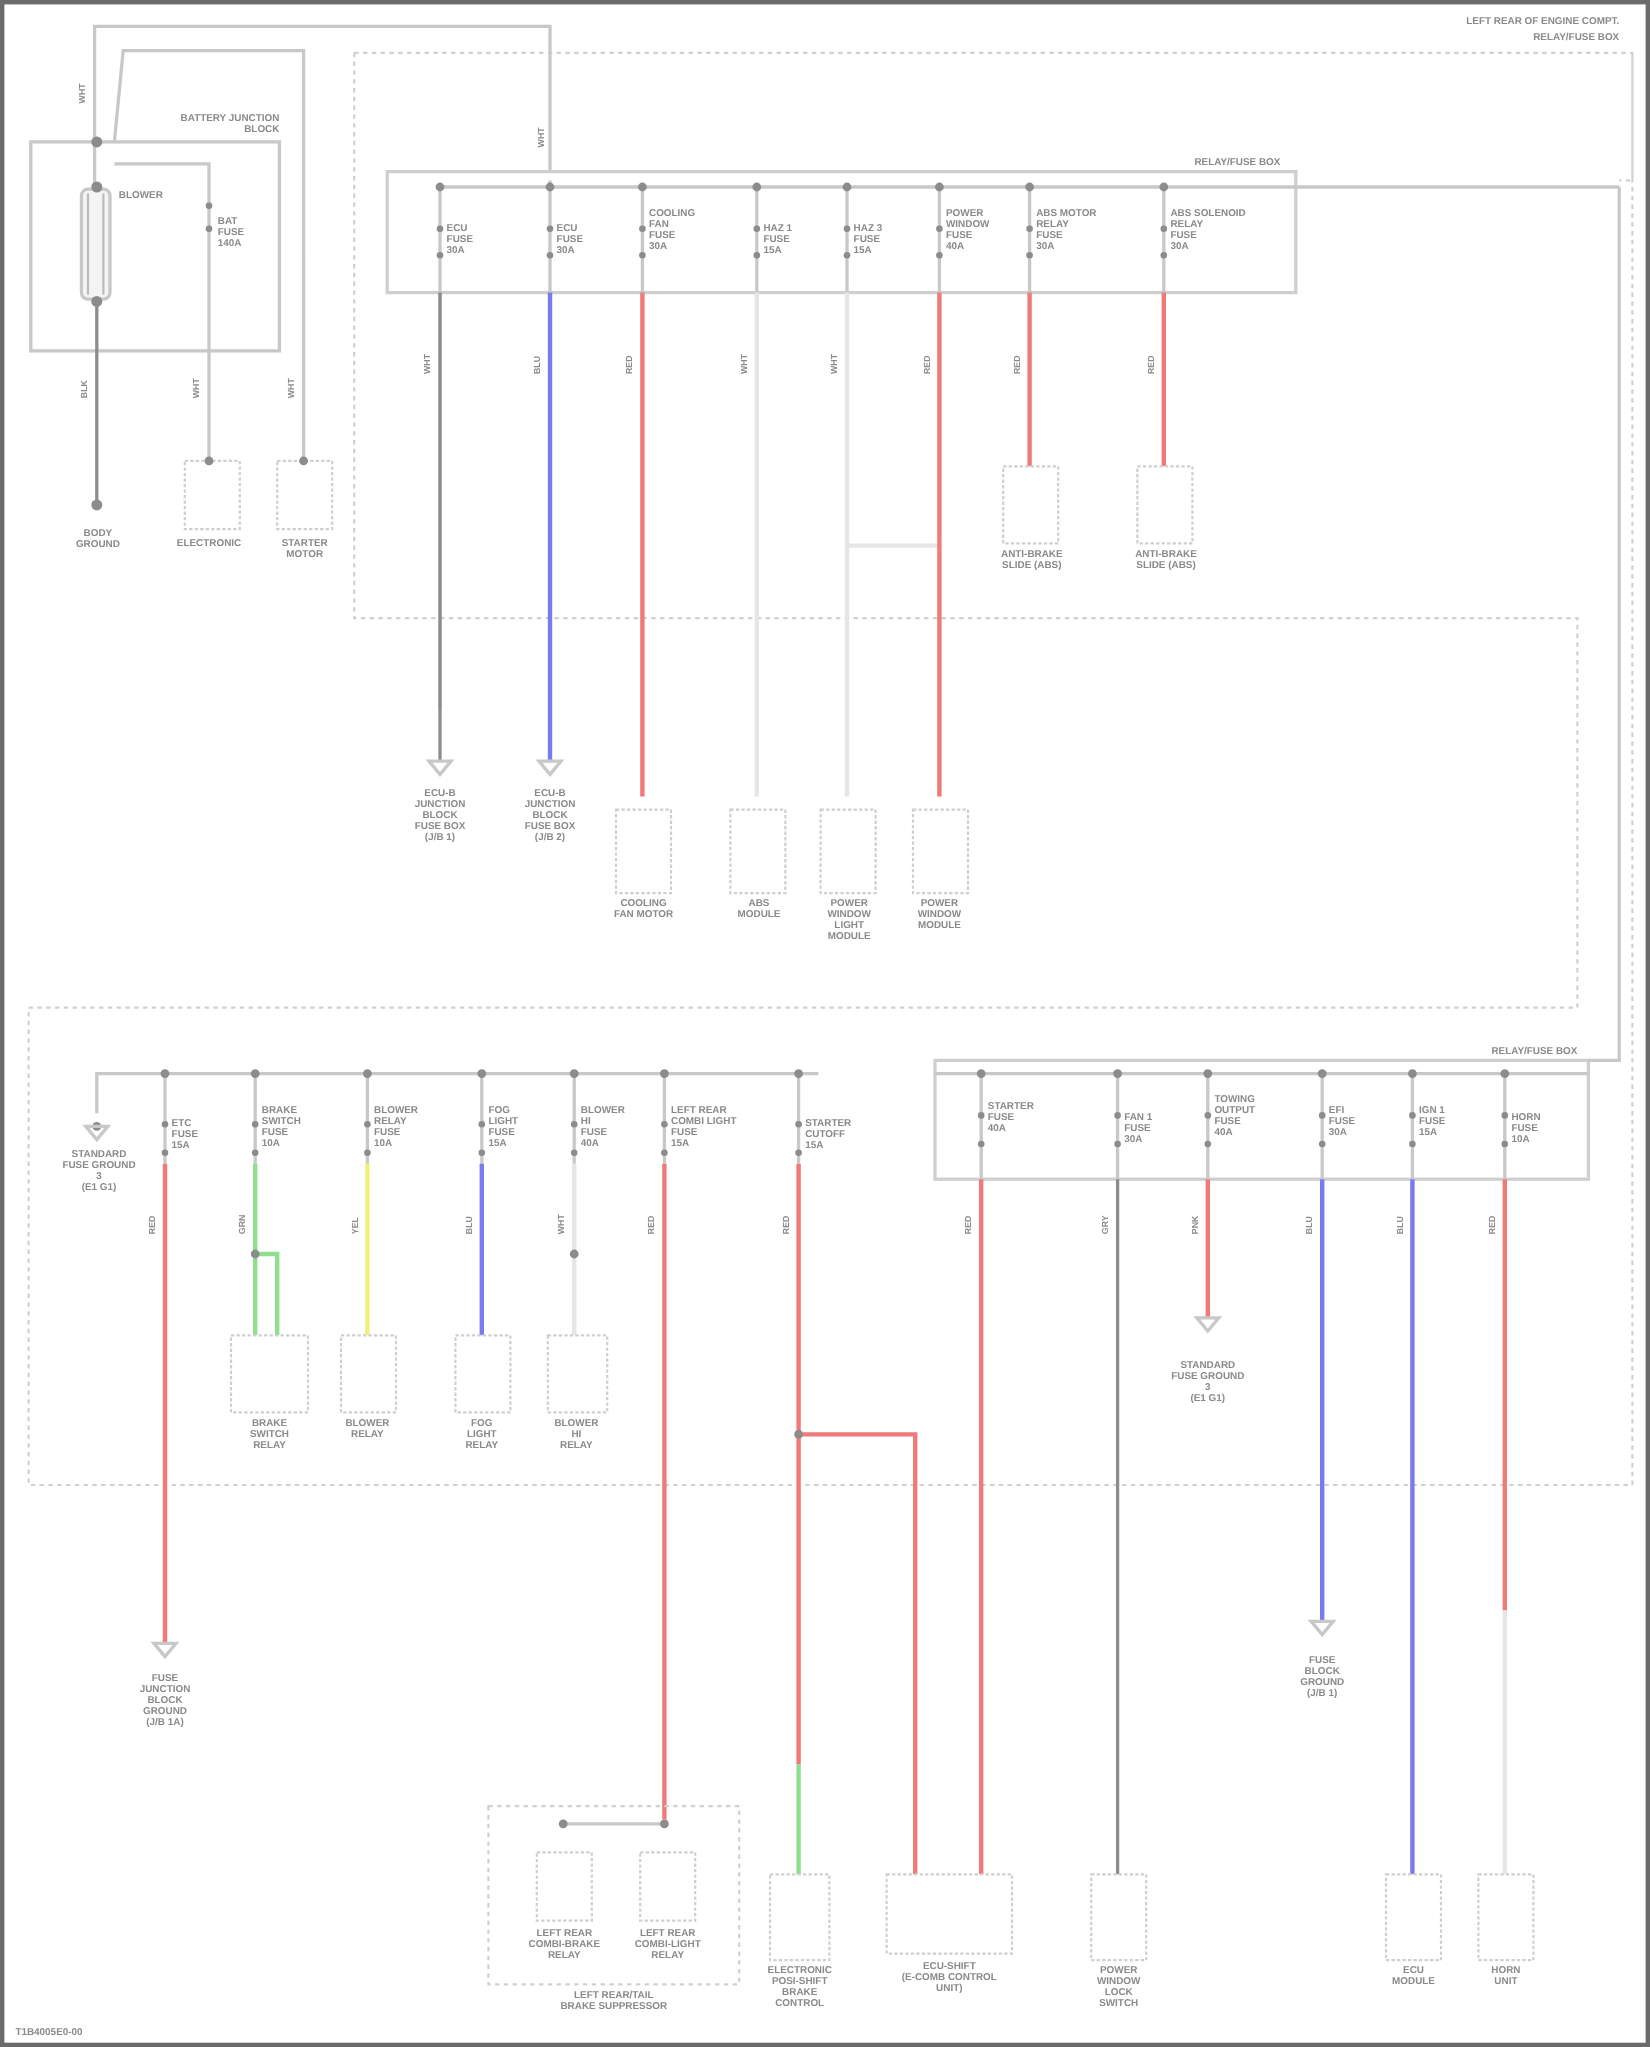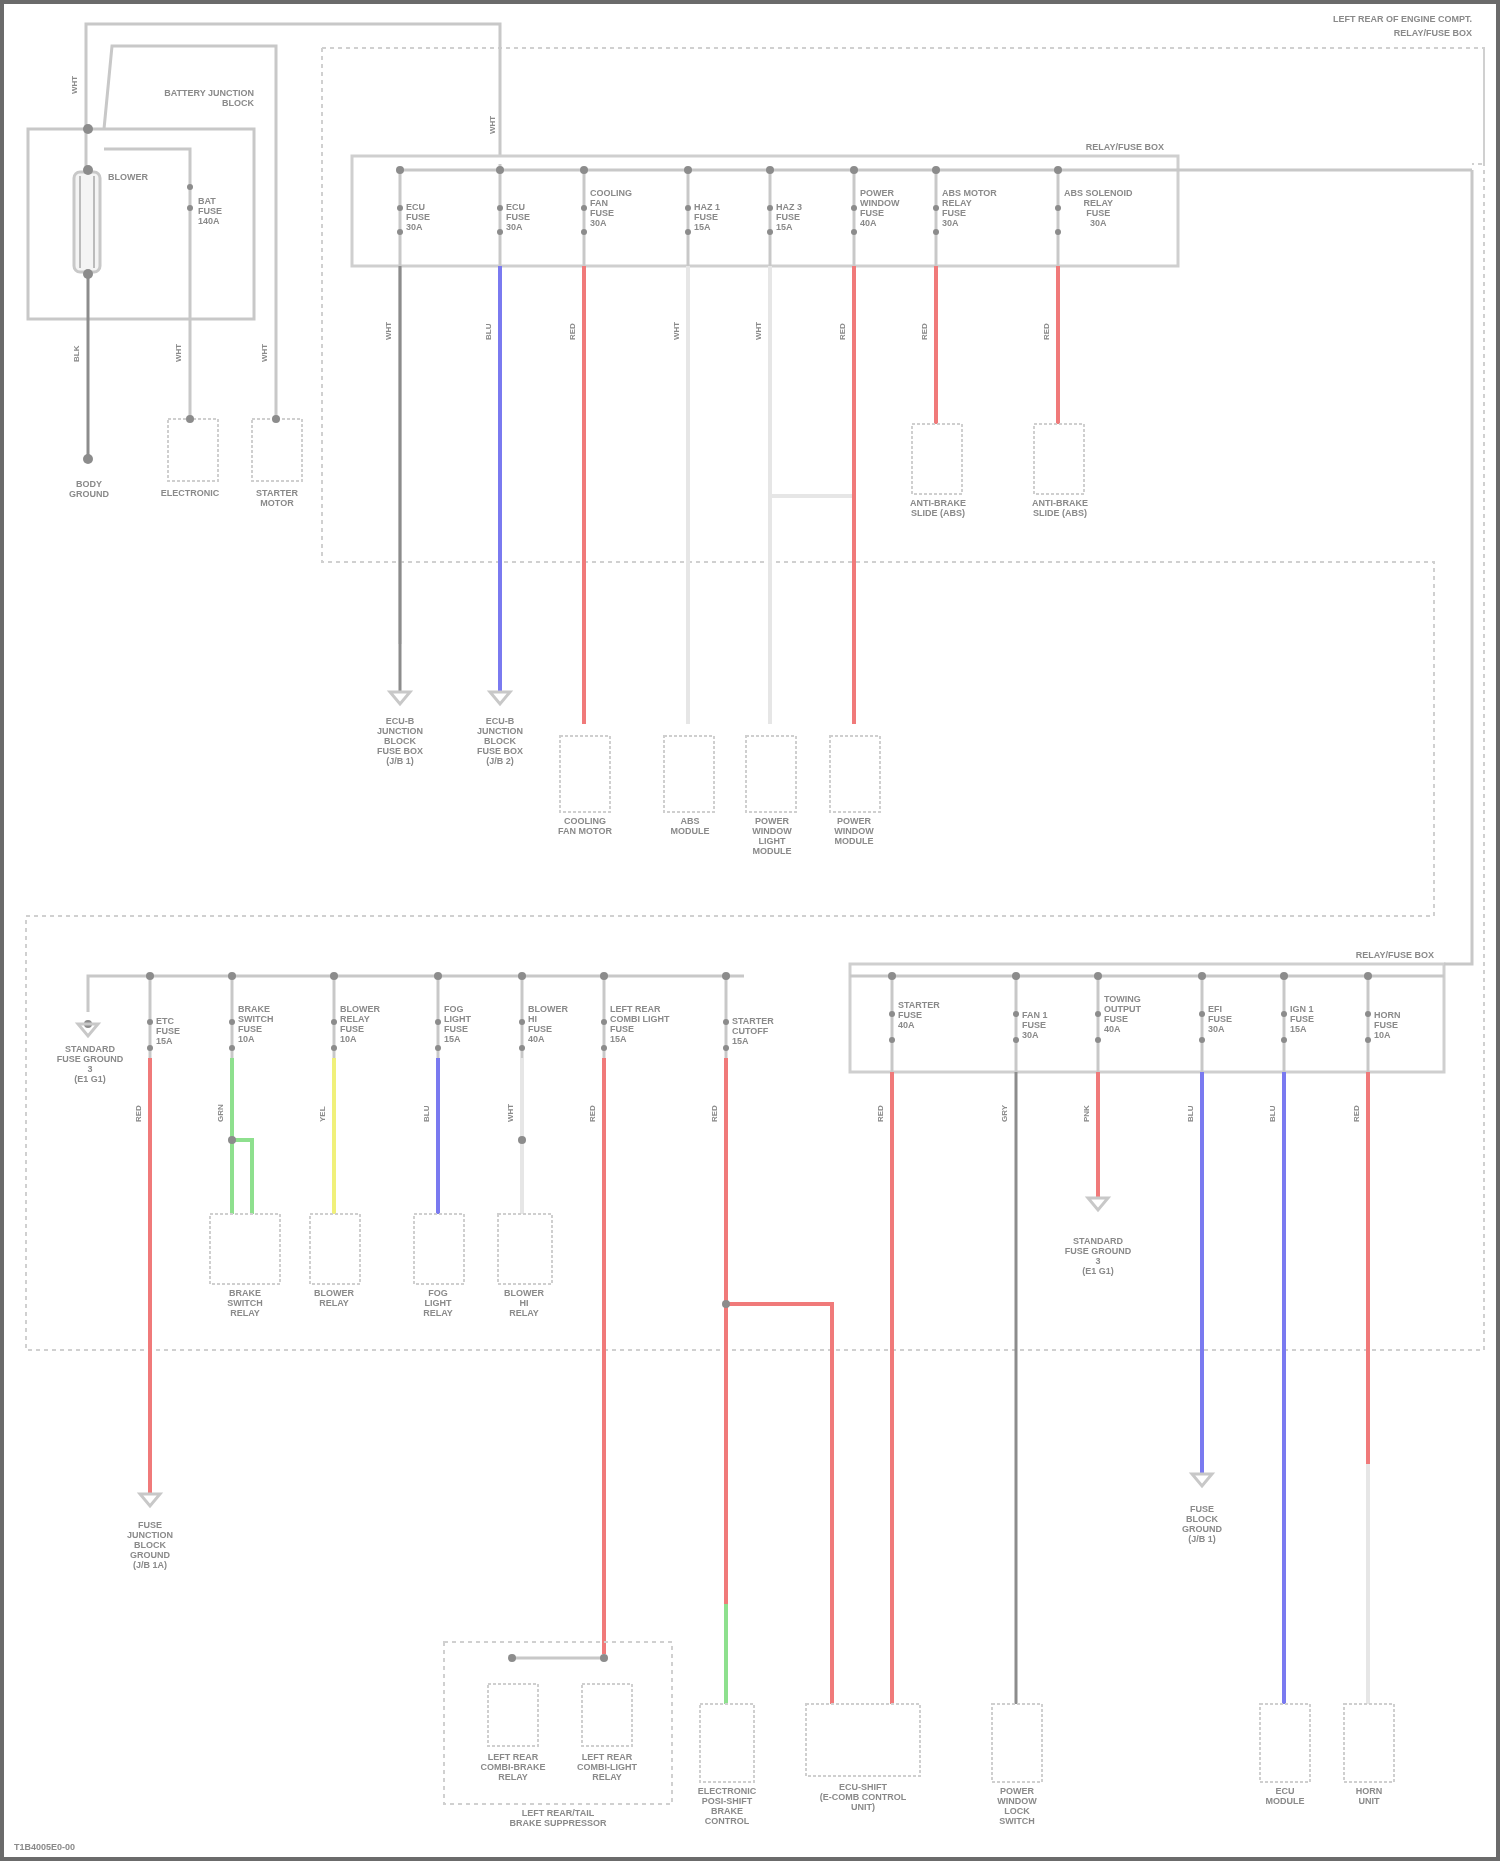--- a/index.html
+++ b/index.html
@@ -220,21 +220,21 @@
   <rect class="comp" x="696" y="1700" width="54" height="78"></rect>
   <rect class="comp" x="802" y="1700" width="114" height="72"></rect>
   <rect class="comp" x="988" y="1700" width="50" height="78"></rect>
   <rect class="comp" x="1256" y="1700" width="50" height="78"></rect>
   <rect class="comp" x="1340" y="1700" width="50" height="78"></rect>
 </svg>
 
 <div class="lbl r" style="right:24px;top:10px;text-align:center;">LEFT REAR OF ENGINE COMPT.</div>
 <div class="lbl r" style="right:24px;top:24px;">RELAY/FUSE BOX</div>
 
-<div class="lbl r" style="left:120px;top:84px;width:130px;">BATTERY JUNCTION
+<div class="lbl r" style="left:120px;top:98px;width:130px;">BATTERY JUNCTION
 BLOCK</div>
 <div class="lbl l" style="left:104px;top:168px;">BLOWER</div>
 <div class="lbl l" style="left:194px;top:192px;">BAT
 FUSE
 140A</div>
 <div class="lbl" style="left:50px;top:475px;width:70px;">BODY
 GROUND</div>
 <div class="lbl" style="left:146px;top:484px;width:80px;">ELECTRONIC</div>
 <div class="lbl" style="left:240px;top:484px;width:66px;">STARTER
 MOTOR</div>
@@ -258,21 +258,21 @@
 FUSE
 15A</div>
 <div class="lbl l" style="left:856px;top:184px;">POWER
 WINDOW
 FUSE
 40A</div>
 <div class="lbl l" style="left:938px;top:184px;">ABS MOTOR
 RELAY
 FUSE
 30A</div>
-<div class="lbl l" style="left:1060px;top:184px;text-align:center;">ABS SOLENOID
+<div class="lbl l" style="left:1060px;top:184px;">ABS SOLENOID
 RELAY
 FUSE
 30A</div>
 
 <div class="lbl" style="left:356px;top:712px;width:80px;">ECU-B
 JUNCTION
 BLOCK
 FUSE BOX
 (J/B 1)</div>
 <div class="lbl" style="left:456px;top:712px;width:80px;">ECU-B

